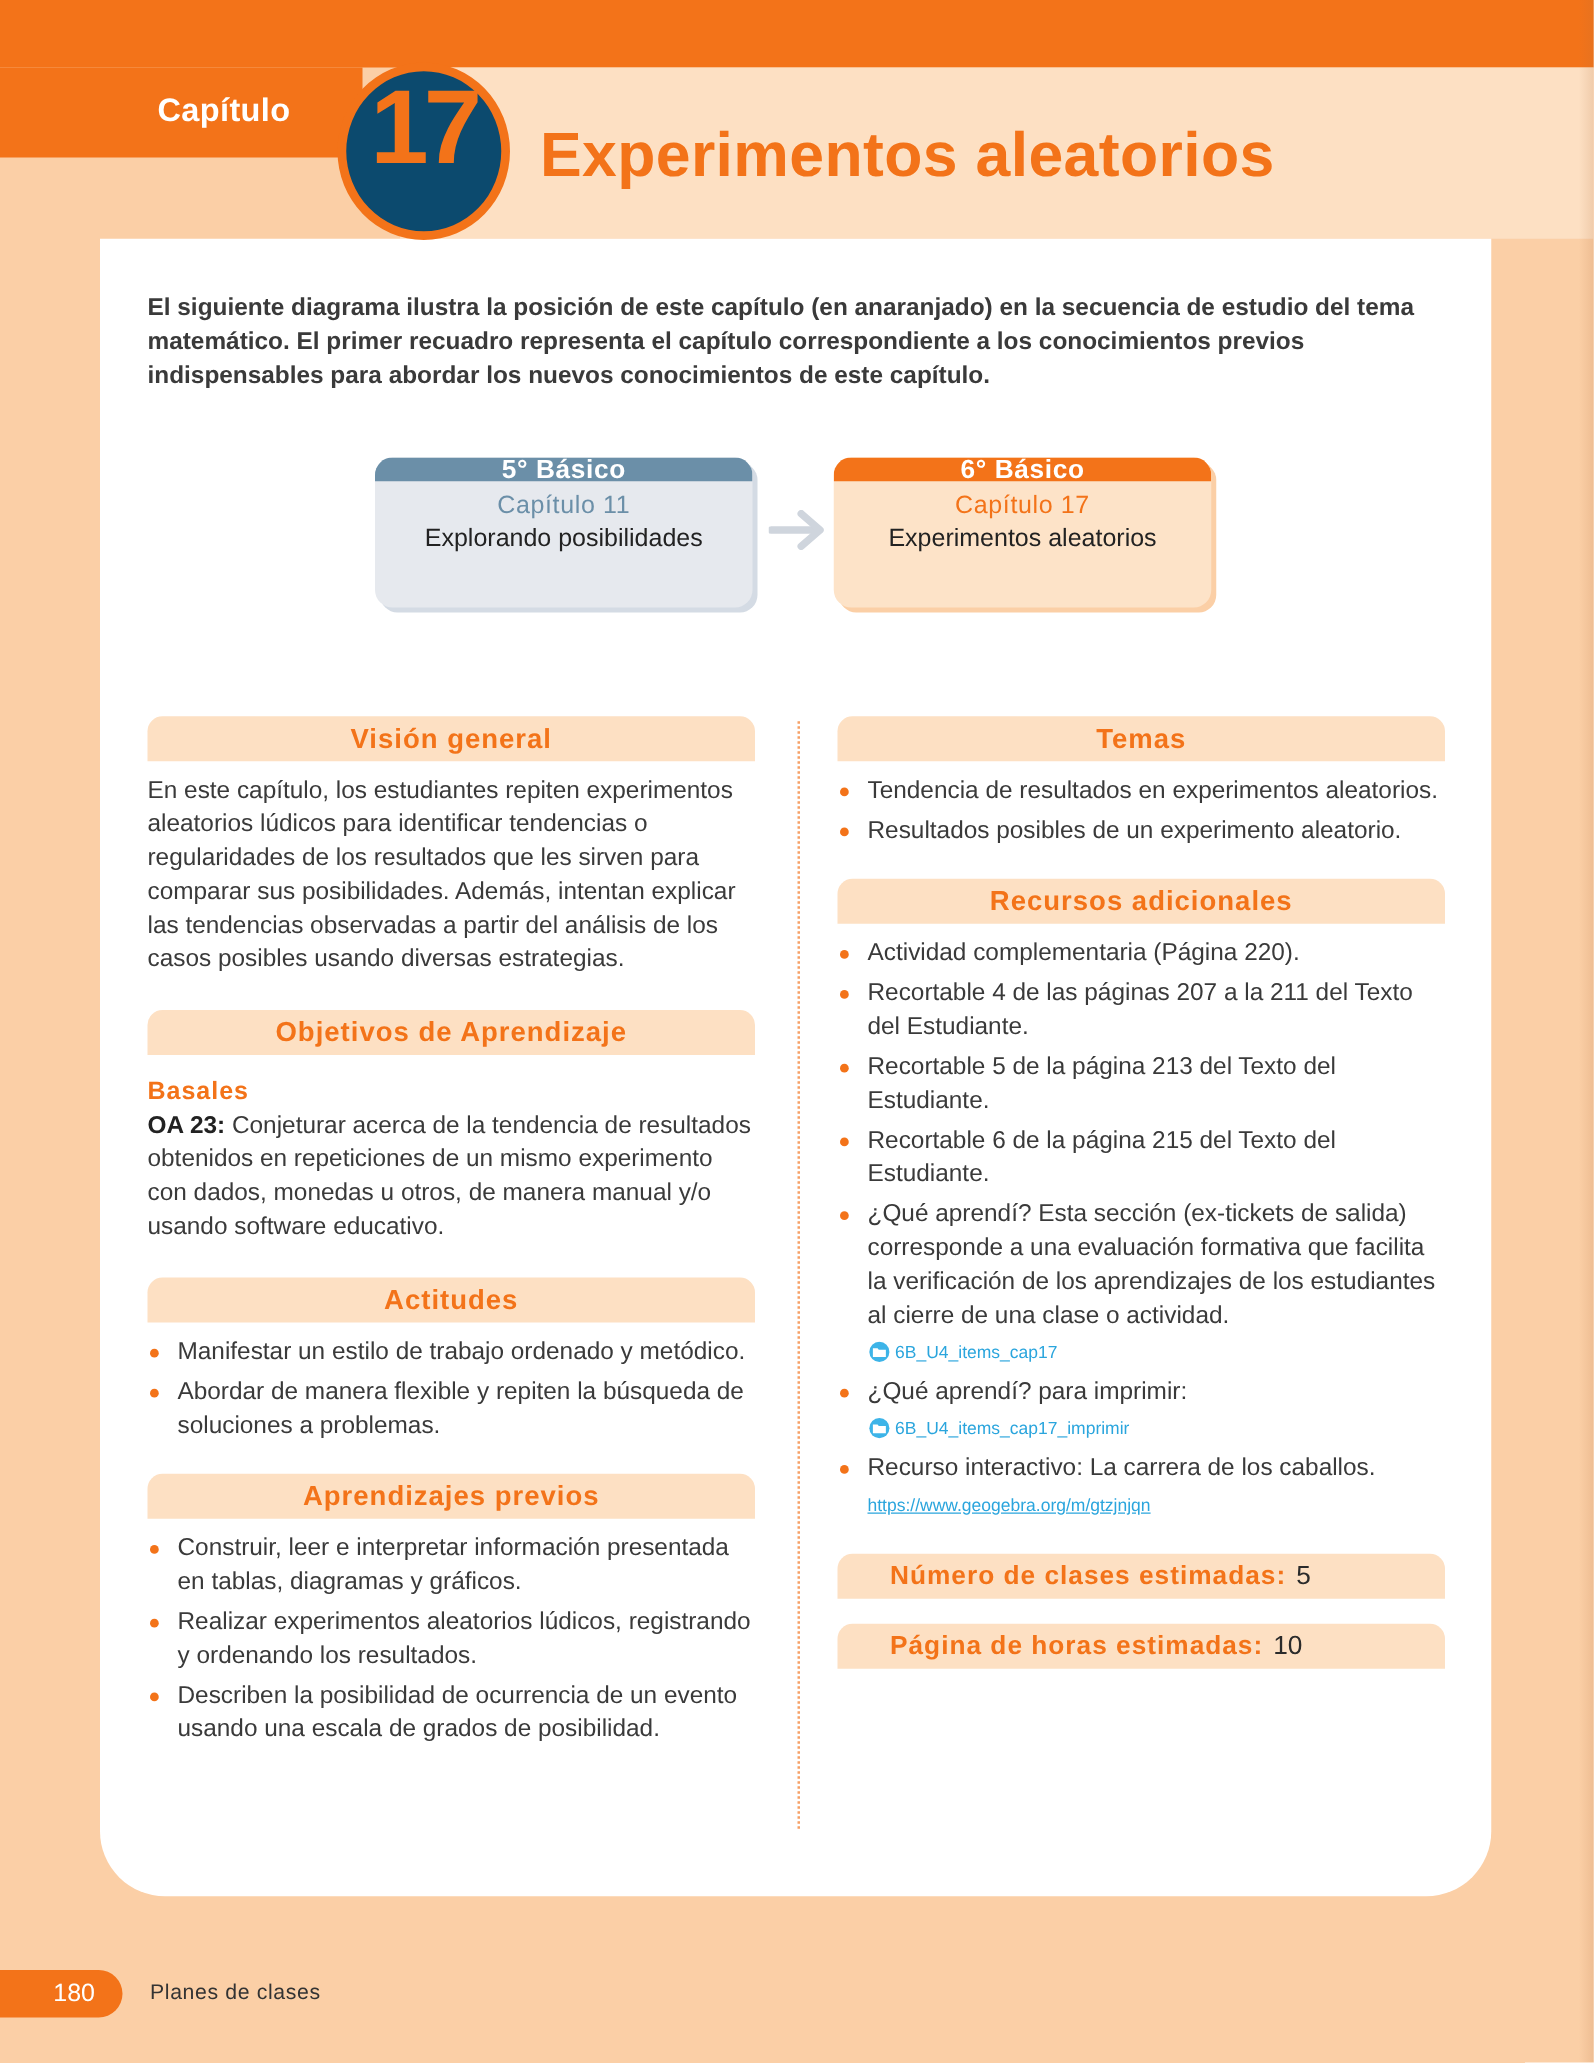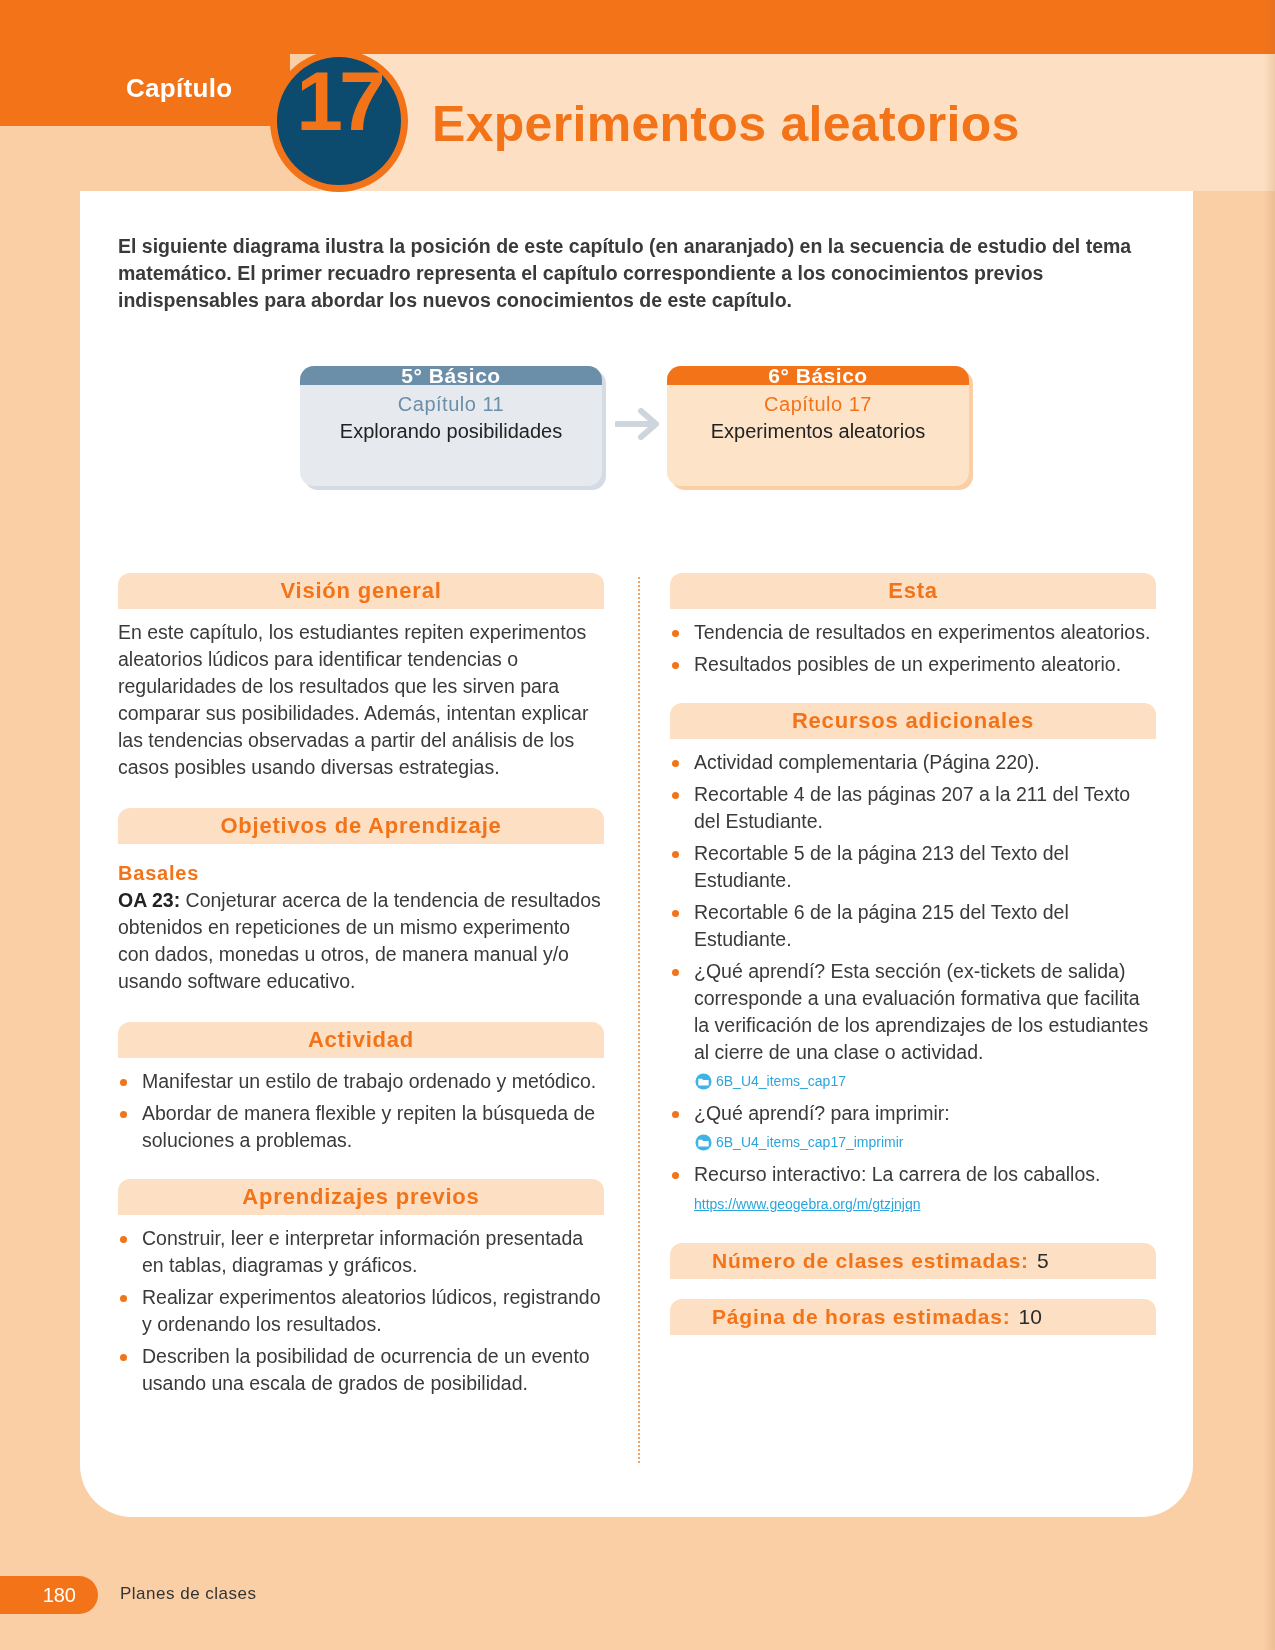--- a/index.html
+++ b/index.html
@@ -160,40 +160,40 @@
     <p class="para">En este capítulo, los estudiantes repiten experimentos aleatorios lúdicos para identificar tendencias o regularidades de los resultados que les sirven para comparar sus posibilidades. Además, intentan explicar las tendencias observadas a partir del análisis de los casos posibles usando diversas estrategias.</p>
   </section>
   <div class="gap"></div>
   <section>
     <div class="sec-head">Objetivos de Aprendizaje</div>
     <div class="subhead">Basales</div>
     <p class="para tight"><span class="bold">OA 23:</span><span> Conjeturar acerca de la tendencia de resultados obtenidos en repeticiones de un mismo experimento con dados, monedas u otros, de manera manual y/o usando software educativo.</span></p>
   </section>
   <div class="gap"></div>
   <section>
-    <div class="sec-head">Actividad</div>
+    <div class="sec-head">Actitudes</div>
     <ul class="bullets">
       <li><span class="dot"></span><span>Manifestar un estilo de trabajo ordenado y metódico.</span></li>
       <li><span class="dot"></span><span>Abordar de manera flexible y repiten la búsqueda de soluciones a problemas.</span></li>
     </ul>
   </section>
   <div class="gap-s"></div>
   <section>
     <div class="sec-head">Aprendizajes previos</div>
     <ul class="bullets">
       <li><span class="dot"></span><span>Construir, leer e interpretar información presentada en tablas, diagramas y gráficos.</span></li>
       <li><span class="dot"></span><span>Realizar experimentos aleatorios lúdicos, registrando y ordenando los resultados.</span></li>
       <li><span class="dot"></span><span>Describen la posibilidad de ocurrencia de un evento usando una escala de grados de posibilidad.</span></li>
     </ul>
   </section>
 </div>
 
 <div class="col-right">
   <section>
-    <div class="sec-head">Esta</div>
+    <div class="sec-head">Temas</div>
     <ul class="bullets">
       <li><span class="dot"></span><span>Tendencia de resultados en experimentos aleatorios.</span></li>
       <li><span class="dot"></span><span>Resultados posibles de un experimento aleatorio.</span></li>
     </ul>
   </section>
   <div class="gap-s"></div>
   <section>
     <div class="sec-head">Recursos adicionales</div>
     <ul class="bullets">
       <li><span class="dot"></span><span>Actividad complementaria (Página 220).</span></li>

